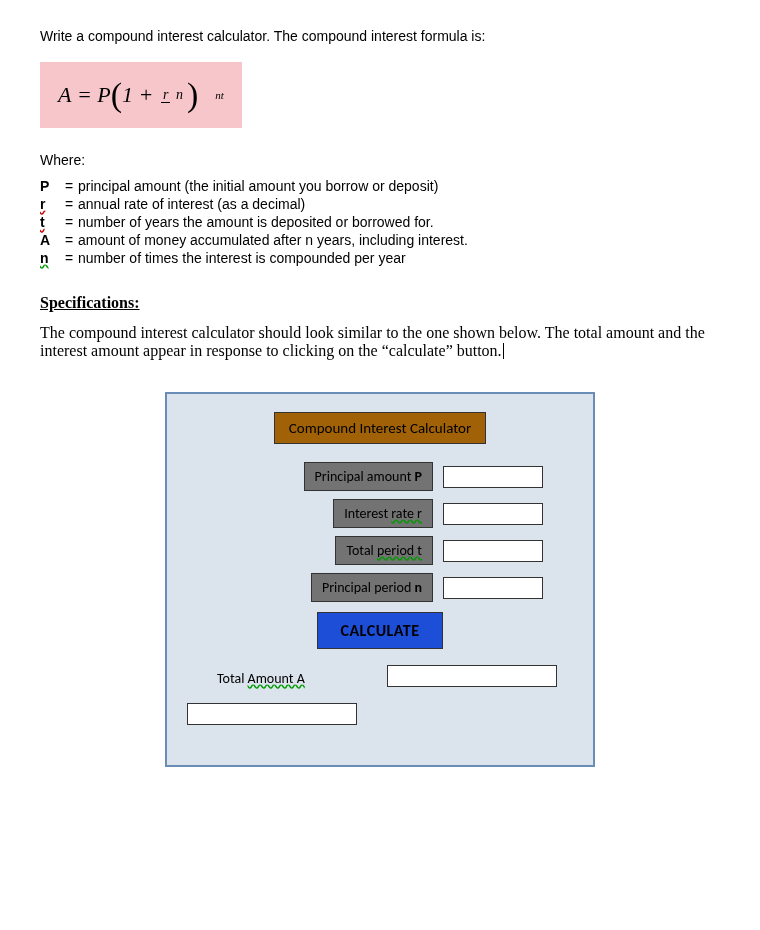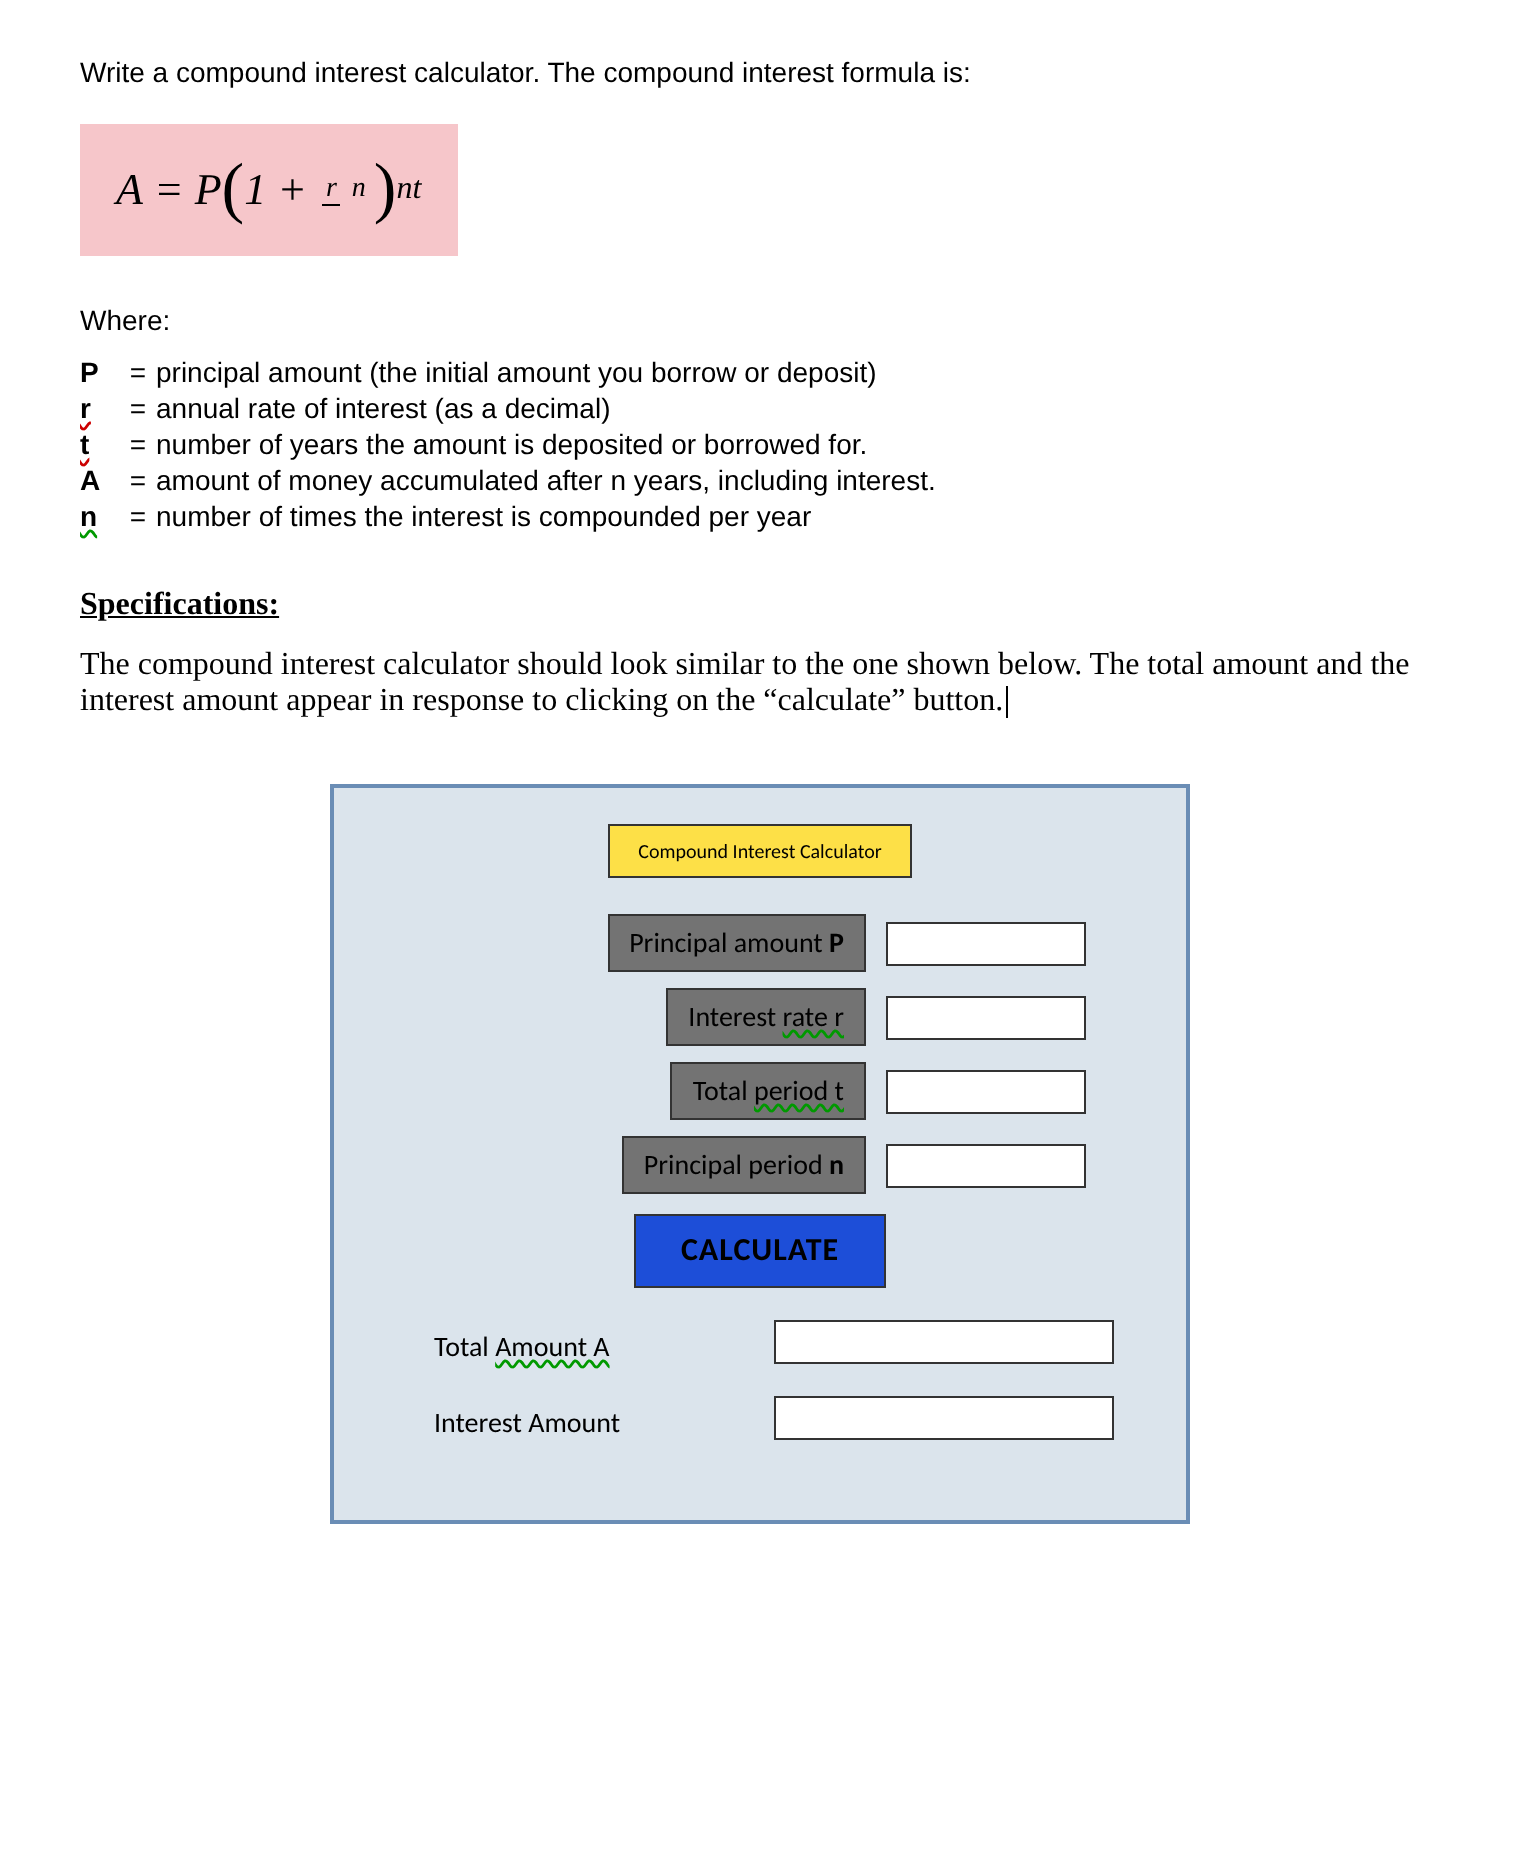--- a/index.html
+++ b/index.html
@@ -36,23 +36,23 @@
     margin: 0 2px;
   }
   .frac .num {
     border-bottom: 1px solid #000;
     padding: 0 2px;
   }
   .frac .den {
     padding: 0 2px;
   }
   .sup {
-    font-size: 16px;
+    font-size: 11px;
     vertical-align: super;
-    margin-left: 0;
+    margin-left: 17px;
   }
   .where {
     margin-bottom: 10px;
   }
   .defs {
     margin: 0 0 28px 0;
   }
   .def-row {
     display: flex;
     align-items: flex-start;
@@ -110,23 +110,23 @@
     box-sizing: border-box;
     font-family: Calibri, Arial, sans-serif;
   }
   .calc-title-row {
     display: flex;
     justify-content: center;
     margin-bottom: 18px;
   }
   .calc-title {
     border: 1.5px solid #333;
-    background: #fde047;
+    background: #a16207;
     padding: 6px 14px;
-    font-size: 10px;
+    font-size: 15px;
   }
   .calc-row {
     display: flex;
     align-items: center;
     margin: 8px 0;
   }
   .calc-label-col {
     flex: 1;
     display: flex;
     justify-content: flex-start;
@@ -311,23 +311,20 @@
     </div>
 
     <div class="out-row">
       <div class="out-label">
         <span>Total </span><span class="wavy-green-u">Amount  A</span>
       </div>
       <div class="out-input"></div>
     </div>
 
     <div class="out-row">
-      <div class="out-label">
-        <span>Interest Amount</span>
-      </div>
       <div class="out-input"></div>
     </div>
 
   </div>
 </div>
 
 
 
 
 </body></html>

